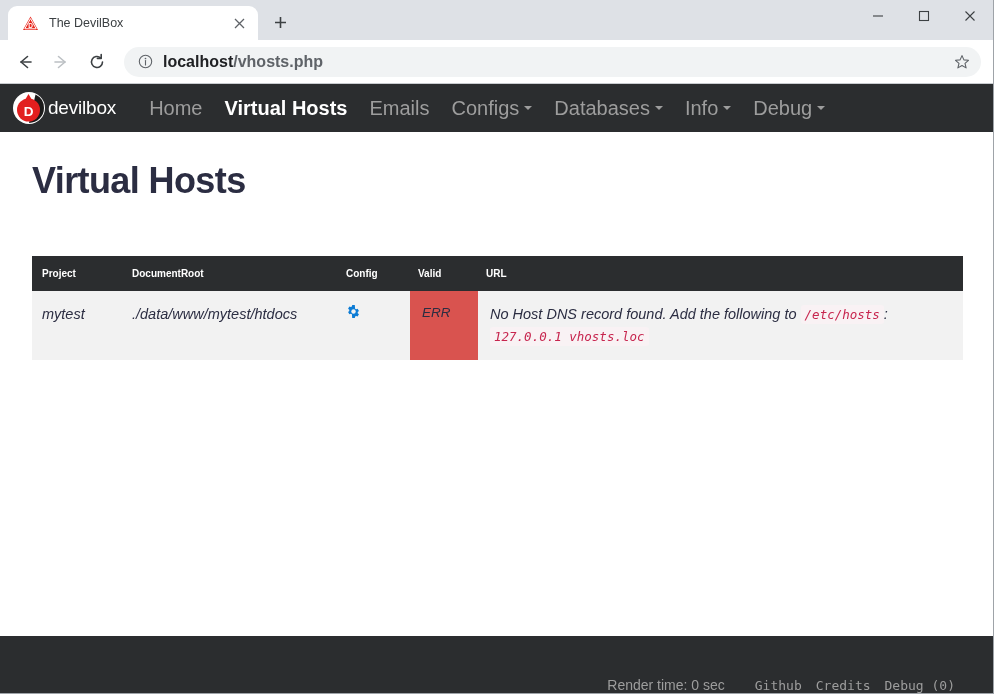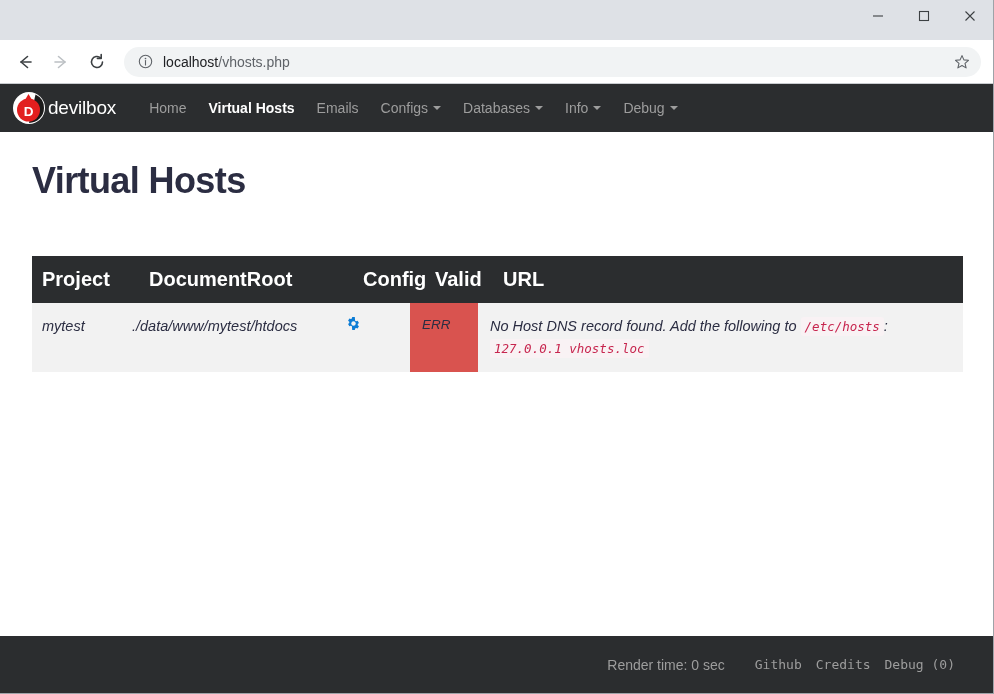--- a/index.html
+++ b/index.html
@@ -145,25 +145,26 @@
     width: 18px;
     height: 18px;
     display: flex;
     align-items: center;
     justify-content: center;
     color: #5f6368;
     flex-shrink: 0;
   }
   .omni-url {
     flex: 1;
-    font-size: 14px;
+    font-size: 16px;
     color: #5f6368;
     margin-left: 9px;
     white-space: nowrap;
     overflow: hidden;
+    font-weight: bold;
   }
   .omni-url .host { color: #202124; }
   .omni-star {
     width: 26px;
     height: 26px;
     display: flex;
     align-items: center;
     justify-content: center;
     color: #5f6368;
     flex-shrink: 0;
@@ -203,21 +204,21 @@
     color: #ffffff;
     margin-left: 2px;
     letter-spacing: -0.2px;
   }
 
   .navlinks {
     display: flex;
     align-items: center;
   }
   .navlink {
-    font-size: 14px;
+    font-size: 20px;
     color: #9d9d9d;
     padding: 0 11px;
     display: flex;
     align-items: center;
     white-space: nowrap;
   }
   .navlink.active {
     color: #ffffff;
     font-weight: bold;
   }
@@ -248,24 +249,24 @@
   .vhost-table {
     width: 931px;
     border-collapse: collapse;
     margin-top: 54px;
     table-layout: fixed;
   }
 
   .vhost-table thead tr { background: #2b2d2f; }
   .vhost-table th {
     color: #ffffff;
-    font-size: 20px;
+    font-size: 10px;
     font-weight: bold;
     text-align: left;
-    padding: 12px 25px;
+    padding: 12px 8px;
     vertical-align: middle;
   }
   .vhost-table tbody tr { background: #f2f2f2; font-style: italic; }
   .vhost-table td {
     font-size: 14.5px;
     color: #2b2d42;
     padding: 12px 8px;
     vertical-align: top;
     line-height: 1.55;
   }
@@ -295,21 +296,21 @@
     background: #f9f2f4;
     padding: 2px 4px;
     border-radius: 3px;
     white-space: nowrap;
   }
 
   .footer {
     height: 57px;
     background: #2b2d2f;
     display: flex;
-    align-items: center;
+    align-items: flex-end;
     justify-content: flex-end;
     padding-right: 38px;
     flex-shrink: 0;
   }
   .footer-render {
     font-size: 14px;
     color: #9d9d9d;
     margin-right: 16px;
   }
   .footer-link {
@@ -319,20 +320,42 @@
     margin-left: 14px;
     white-space: nowrap;
   }
 </style>
 </head>
 <body>
 
 <div class="browser-window">
 
   <div class="titlebar">
+    <div class="tabstrip">
+      <div class="tab">
+        <span class="tab-favicon">
+          <svg width="17" height="17" viewBox="0 0 17 17">
+            <polygon points="8.5,1.5 16,15 1,15" fill="#e8261c"></polygon>
+            <polygon points="8.5,3.6 14.2,13.8 2.8,13.8" fill="none" stroke="#ffffff" stroke-width="1"></polygon>
+            <text x="8.5" y="13" font-family="Liberation Sans, sans-serif" font-size="6.5" font-weight="bold" fill="#ffffff" text-anchor="middle">D</text>
+          </svg>
+        </span>
+        <span class="tab-title">The DevilBox</span>
+        <span class="tab-close">
+          <svg width="11" height="11" viewBox="0 0 11 11">
+            <path d="M1,1 L10,10 M10,1 L1,10" stroke="#5f6368" stroke-width="1.3" fill="none"></path>
+          </svg>
+        </span>
+      </div>
+      <div class="newtab-btn">
+        <svg width="13" height="13" viewBox="0 0 13 13">
+          <path d="M6.5,1 L6.5,12 M1,6.5 L12,6.5" stroke="#3c4043" stroke-width="1.6" fill="none"></path>
+        </svg>
+      </div>
+    </div>
 
     <div class="winctrls">
       <div class="winbtn">
         <svg width="12" height="12" viewBox="0 0 12 12">
             <path d="M1,6 L11,6" stroke="#3c4043" stroke-width="1.1"></path>
           </svg>
       </div>
       <div class="winbtn">
         <svg width="12" height="12" viewBox="0 0 12 12">
             <rect x="1.5" y="1.5" width="9" height="9" fill="none" stroke="#3c4043" stroke-width="1.1"></rect>

